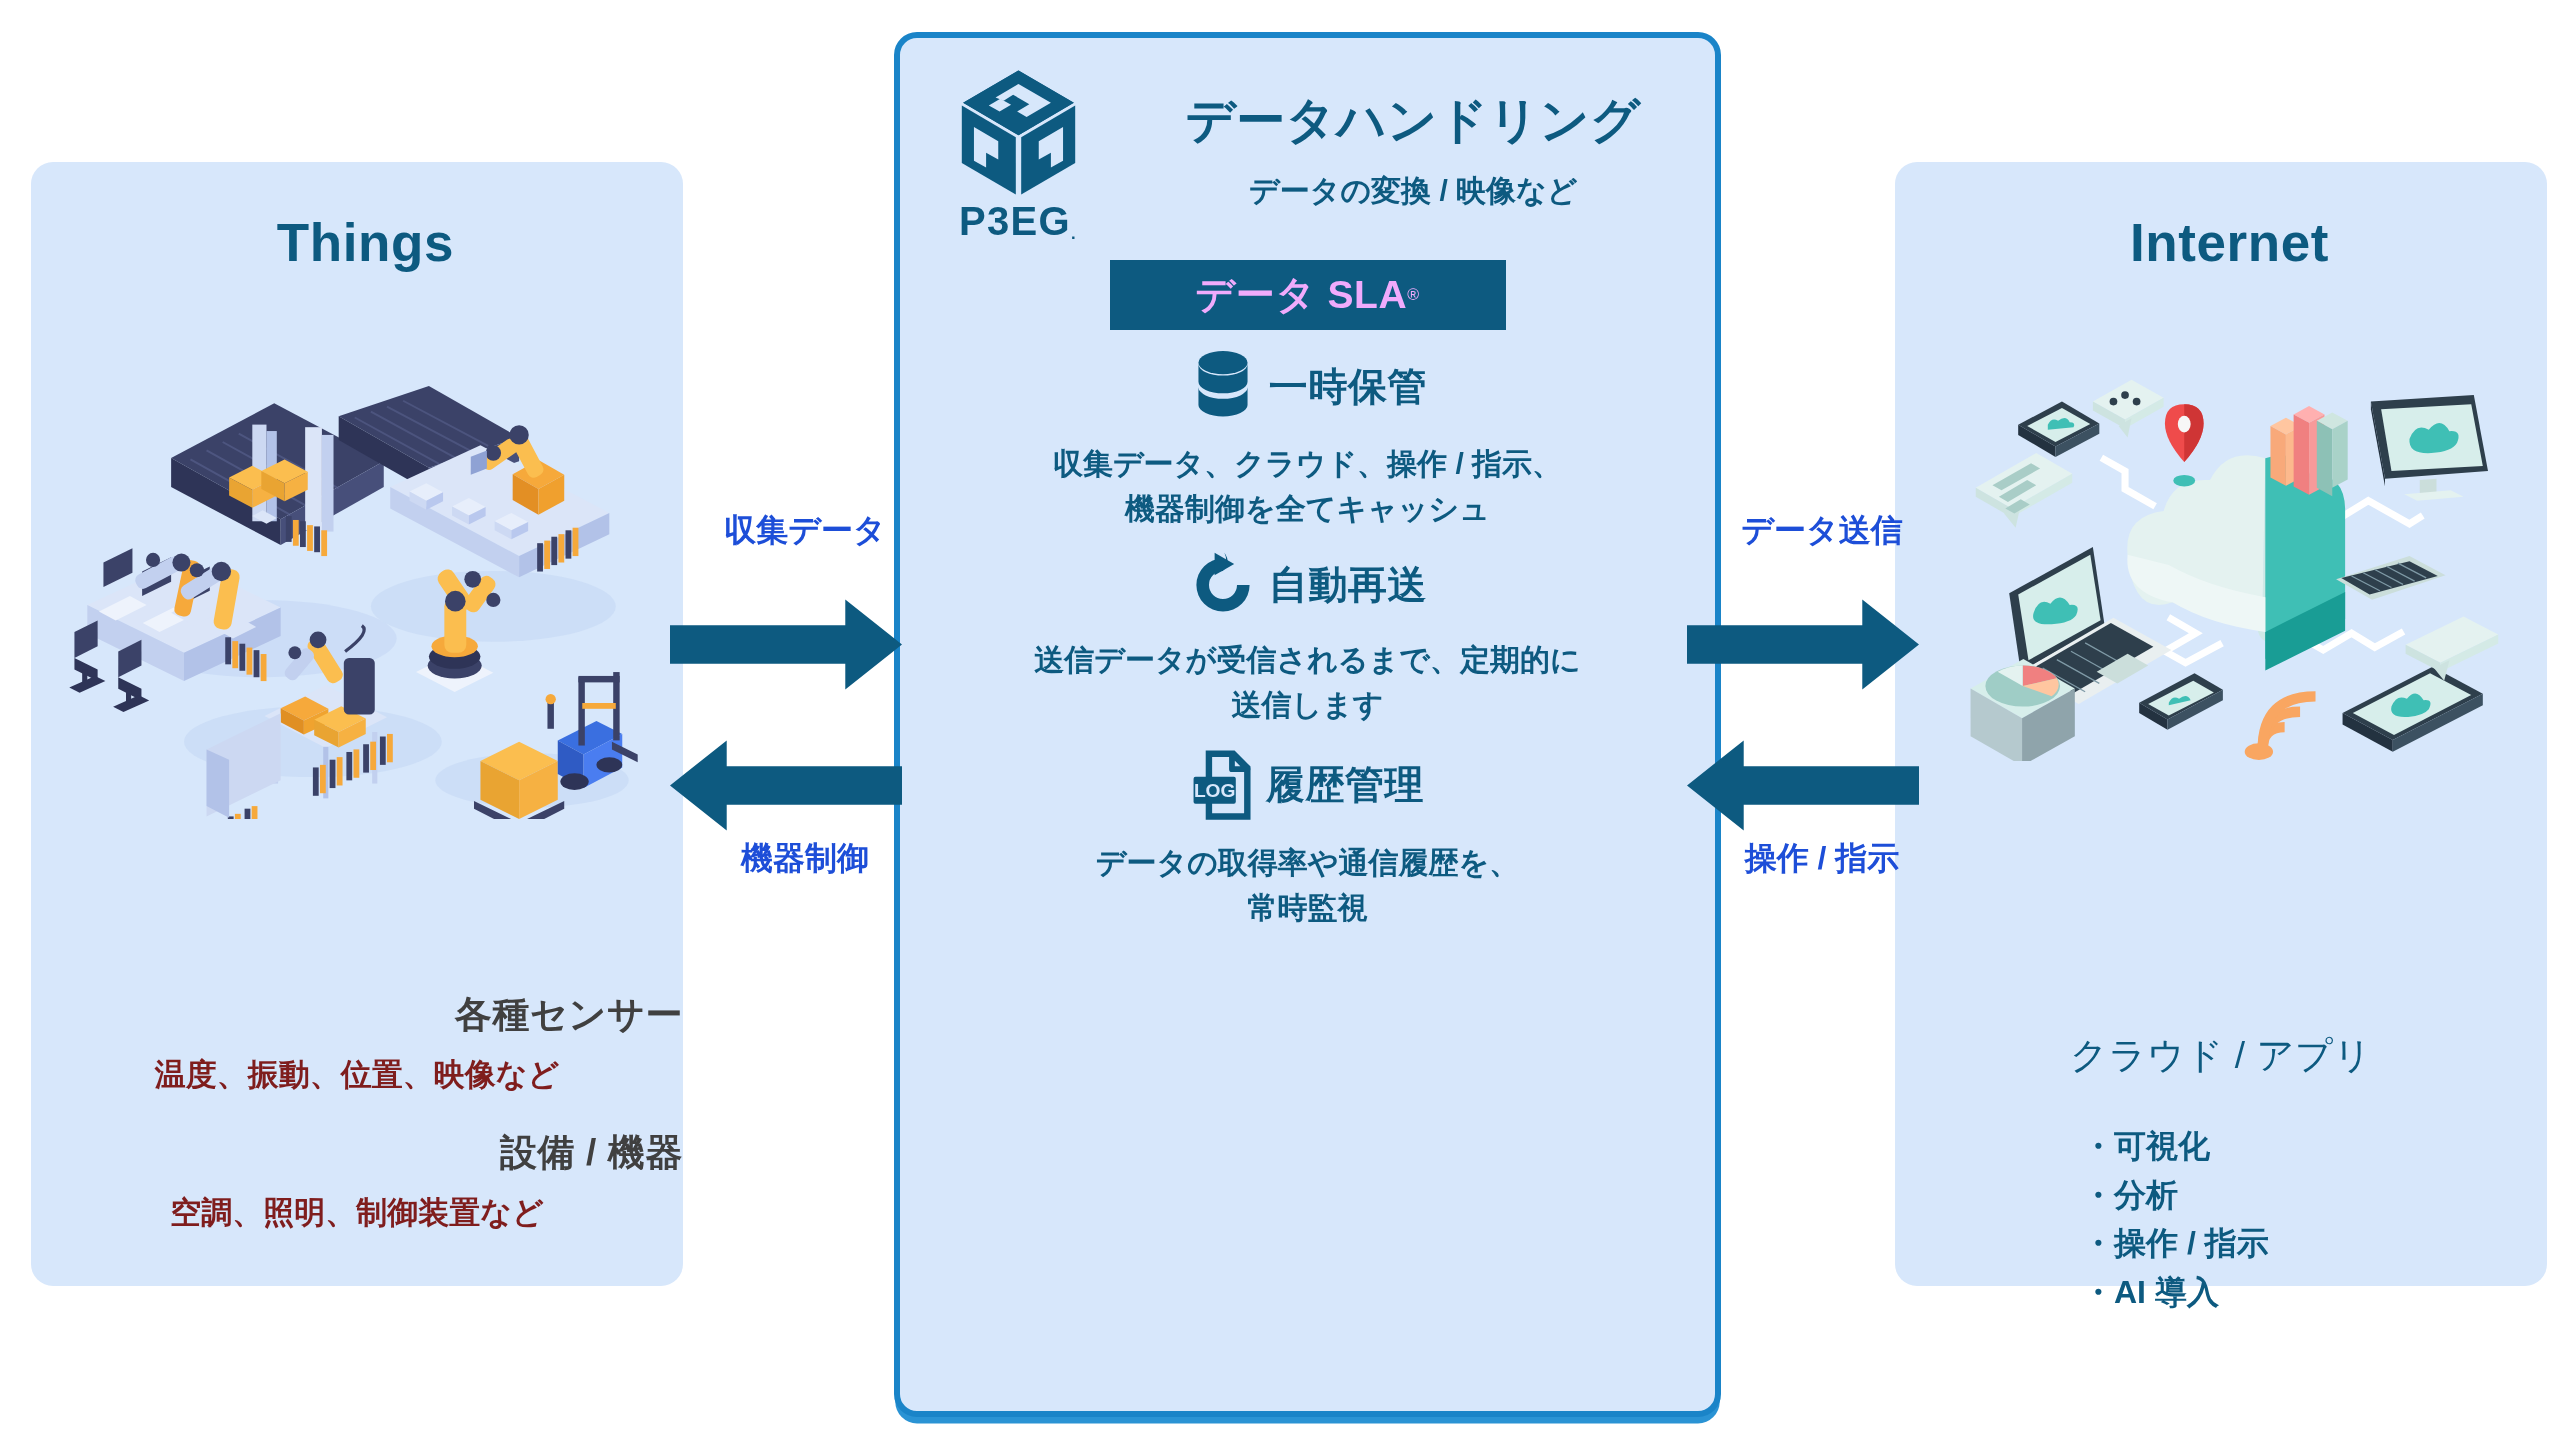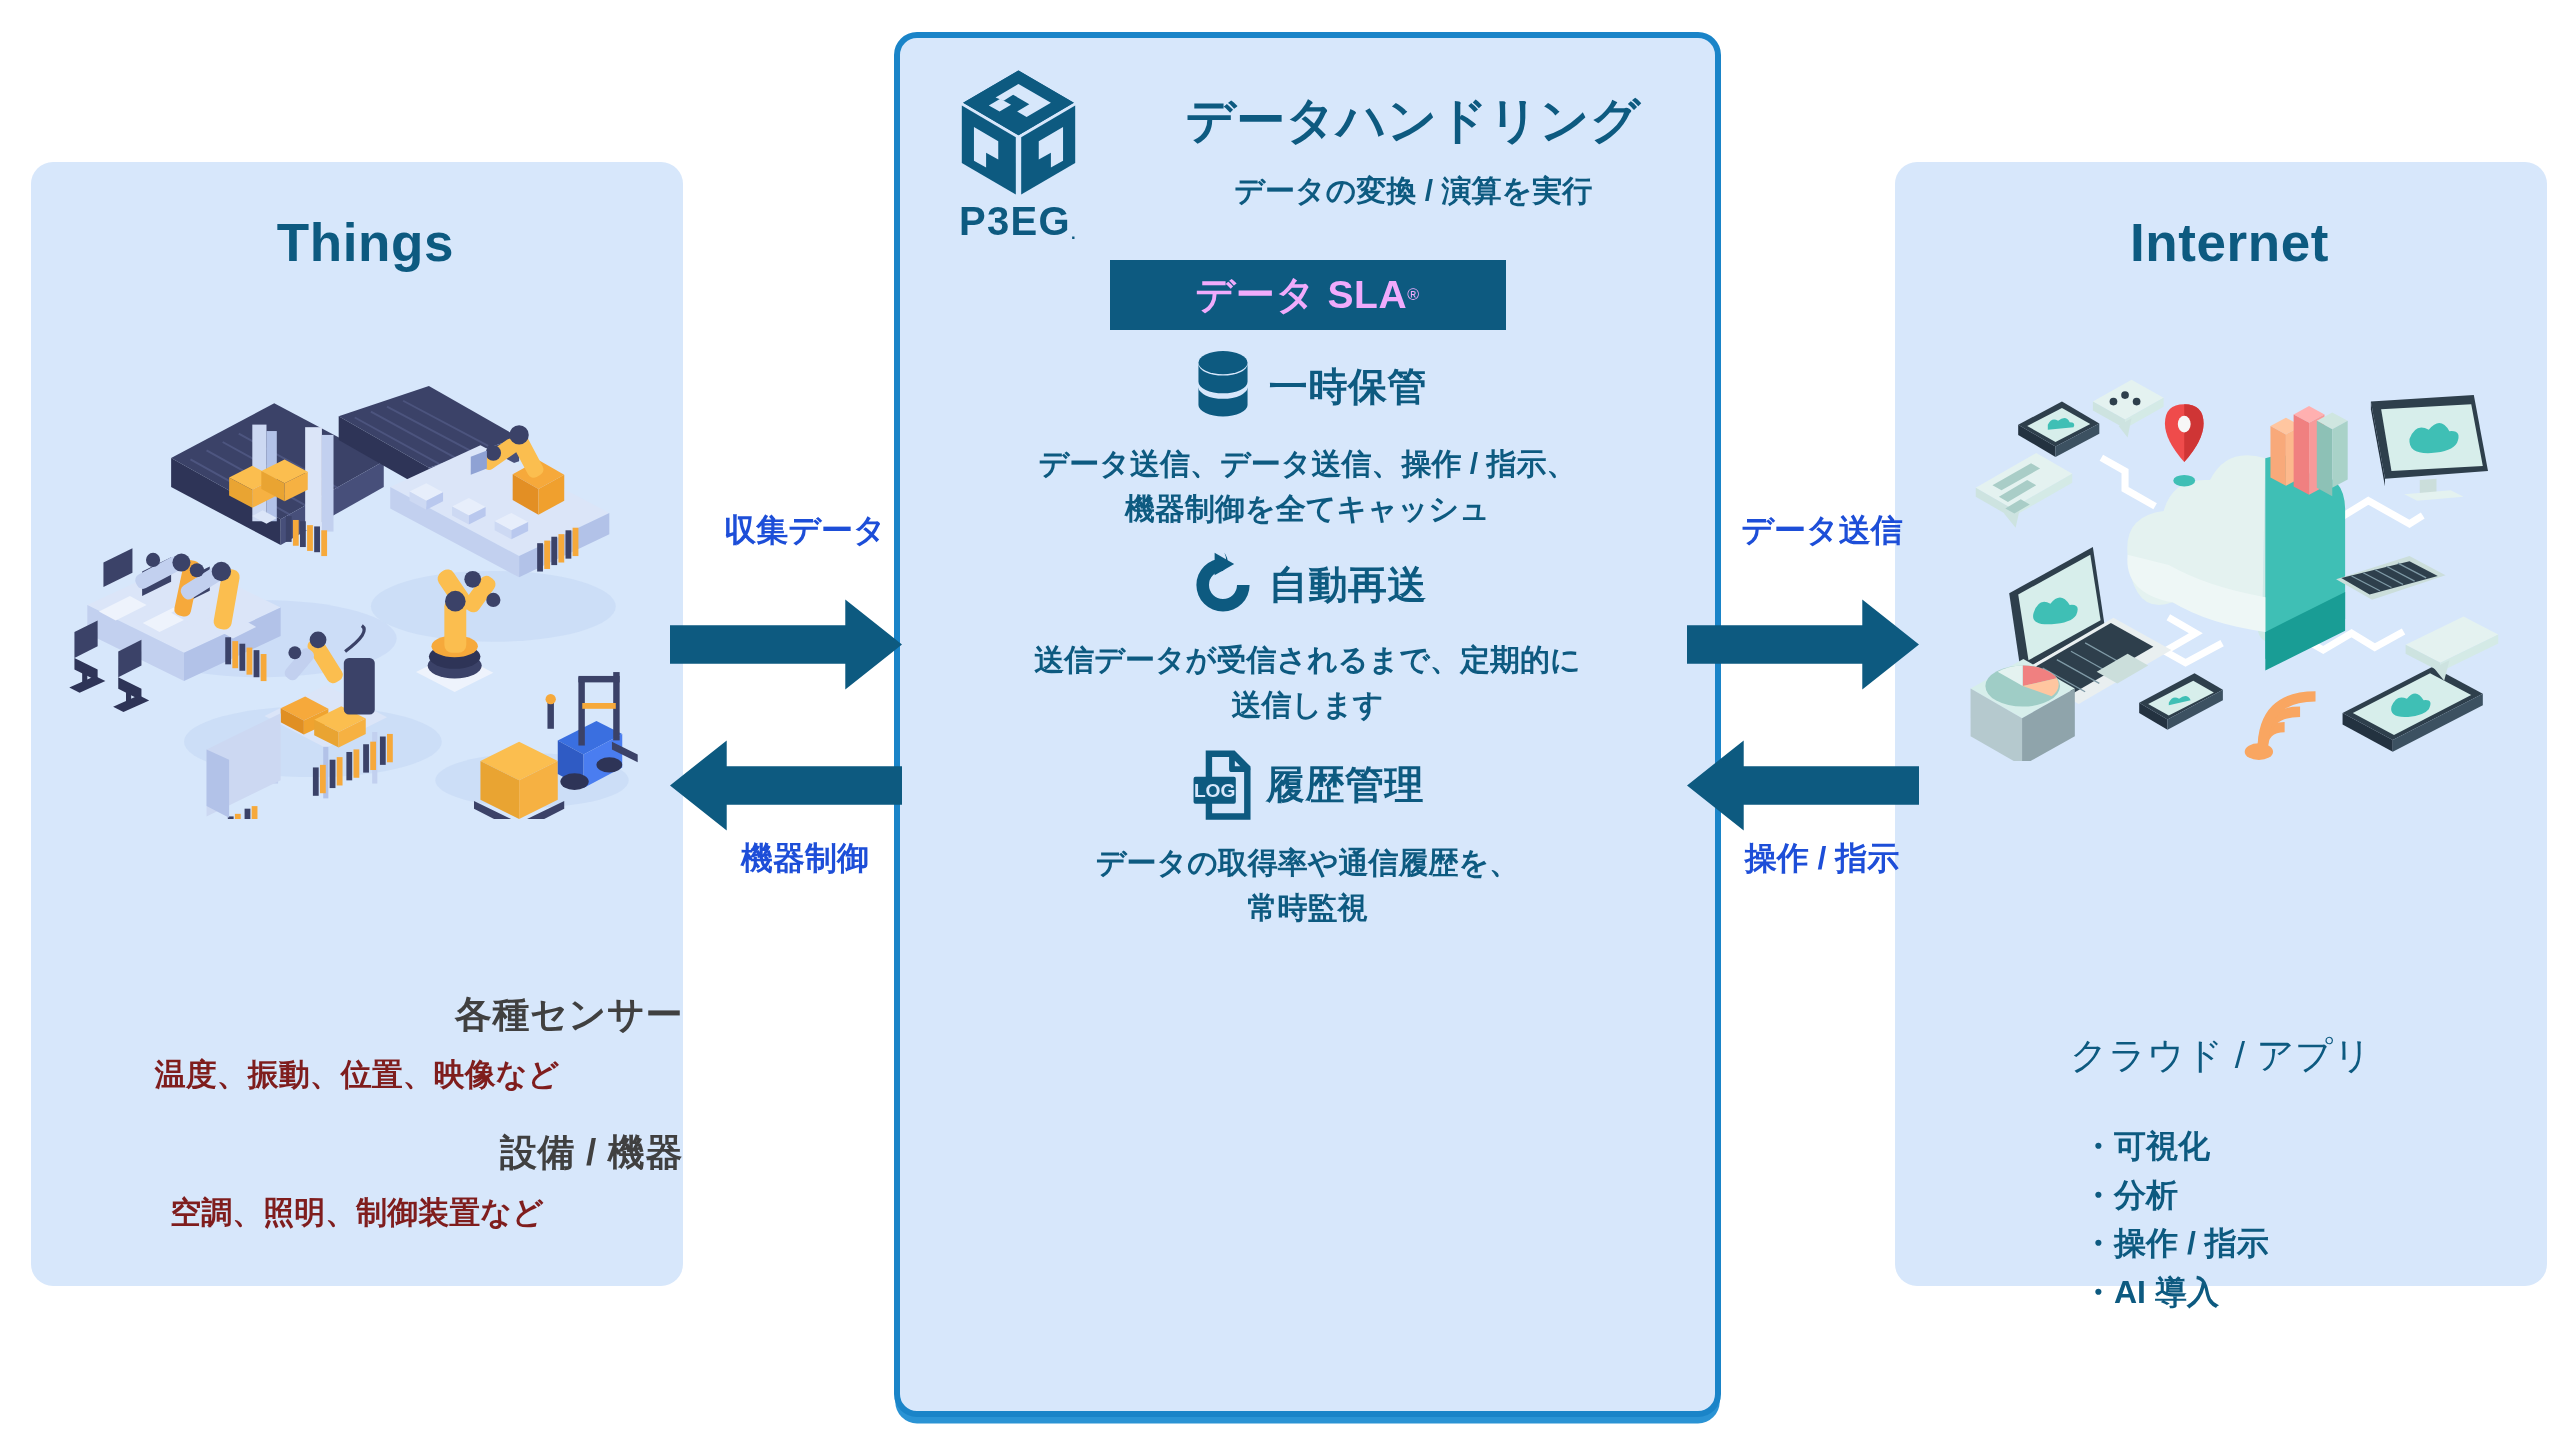--- a/index.html
+++ b/index.html
@@ -384,42 +384,42 @@
             <path d="M34 92 L70 113 L70 140 L52 130 L52 152 L34 142 Z" fill="#d7e7fb"></path>
 
             <path d="M184 60 L104 107 L104 192 L184 145 Z"></path>
             <path d="M166 92 L130 113 L130 140 L148 130 L148 152 L166 142 Z" fill="#d7e7fb"></path>
           </g>
         </svg>
         <div class="logo-text"><span>P3EG</span><span class="reg">.</span></div>
       </div>
       <div class="head-text">
         <div class="head-title">データハンドリング</div>
-        <div class="head-sub">データの変換 / 演算を実行</div>
+        <div class="head-sub">データの変換 / 映像など</div>
       </div>
     </div>
 
     <div class="sla-badge">
       <span>データ SLA</span>
         <span class="reg">®</span>
     </div>
 
     <div class="feature">
       <div class="feature-head">
         <svg width="70" height="75" viewBox="0 0 100 110">
           <g fill="#0d5a80">
             <ellipse cx="50" cy="20" rx="36" ry="17"></ellipse>
             <path d="M14 22 v26 a36 17 0 0 0 72 0 V22 a36 17 0 0 1 -72 0 Z"></path>
             <path d="M14 56 v26 a36 17 0 0 0 72 0 V56 a36 17 0 0 1 -72 0 Z"></path>
           </g>
         </svg>
         <div class="feature-title">一時保管</div>
       </div>
       <div class="feature-desc">
-        <div>データ送信、データ送信、操作 / 指示、</div>
+        <div>収集データ、クラウド、操作 / 指示、</div>
         <div>機器制御を全てキャッシュ</div>
       </div>
     </div>
 
     <div class="feature">
       <div class="feature-head">
         <svg width="70" height="70" viewBox="0 0 100 100">
           <g fill="#0d5a80">
             <path d="M50 12 a38 38 0 1 0 38 38 h-18 a20 20 0 1 1 -20 -20 Z"></path>
             <path d="M38 4 L66 20 L38 36 Z"></path>

